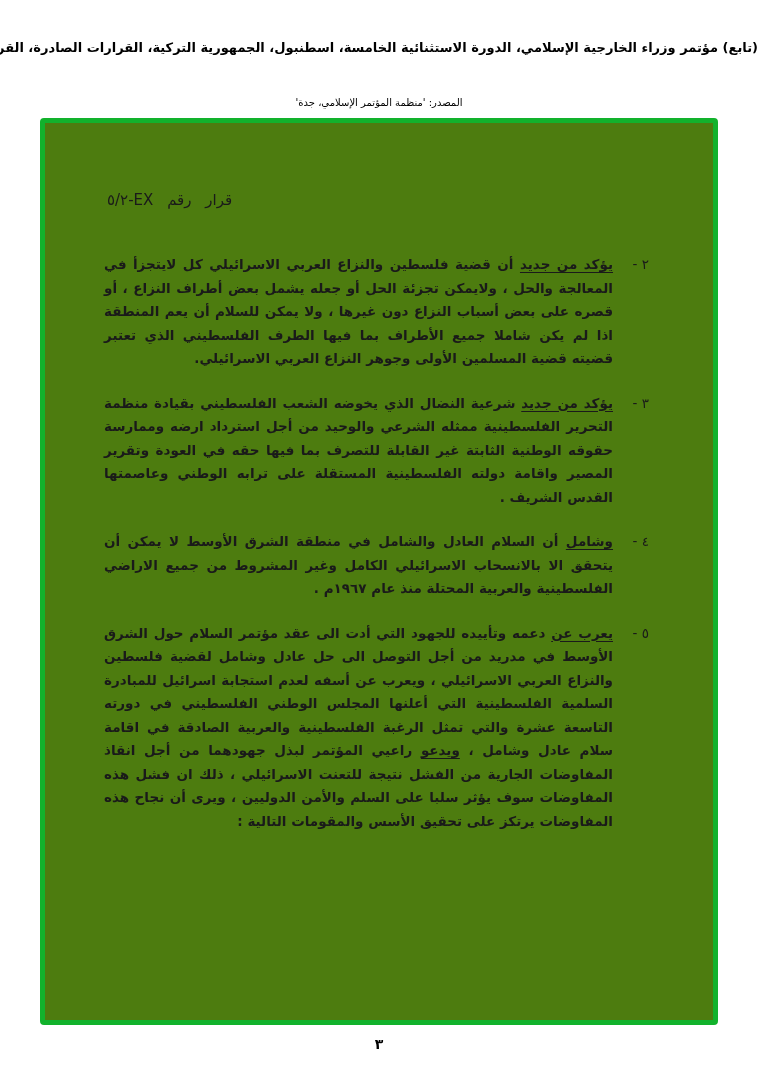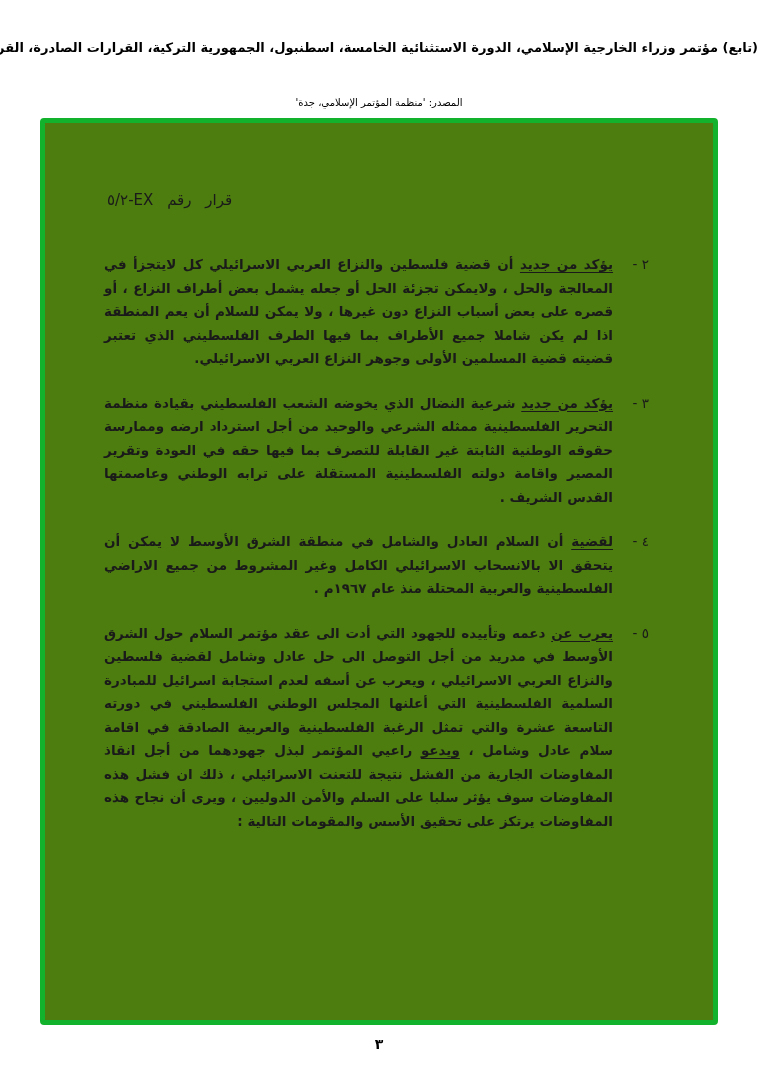--- a/index.html
+++ b/index.html
@@ -111,21 +111,21 @@
         <div class="para-text"><span class="u-lead">يؤكد من جديد</span><span> أن قضية فلسطين والنزاع العربي الاسرائيلي كل لايتجزأ في المعالجة والحل ، ولايمكن تجزئة الحل أو جعله يشمل بعض أطراف النزاع ، أو قصره على بعض أسباب النزاع دون غيرها ، ولا يمكن للسلام أن يعم المنطقة اذا لم يكن شاملا جميع الأطراف بما فيها الطرف الفلسطيني الذي تعتبر قضيته قضية المسلمين الأولى وجوهر النزاع العربي الاسرائيلي.</span></div>
       </div>
 
       <div class="para">
         <div class="para-number">٣ -</div>
         <div class="para-text"><span class="u-lead">يؤكد من جديد</span><span> شرعية النضال الذي يخوضه الشعب الفلسطيني بقيادة منظمة التحرير الفلسطينية ممثله الشرعي والوحيد من أجل استرداد ارضه وممارسة حقوقه الوطنية الثابتة غير القابلة للتصرف بما فيها حقه في العودة وتقرير المصير واقامة دولته الفلسطينية المستقلة على ترابه الوطني وعاصمتها القدس الشريف .</span></div>
       </div>
 
       <div class="para">
         <div class="para-number">٤ -</div>
-        <div class="para-text"><span class="u-lead">لقضية</span><span> أن السلام العادل والشامل في منطقة الشرق الأوسط لا يمكن أن يتحقق الا بالانسحاب الاسرائيلي الكامل وغير المشروط من جميع الاراضي الفلسطينية والعربية المحتلة منذ عام ١٩٦٧م .</span></div>
+        <div class="para-text"><span class="u-lead">وشامل</span><span> أن السلام العادل والشامل في منطقة الشرق الأوسط لا يمكن أن يتحقق الا بالانسحاب الاسرائيلي الكامل وغير المشروط من جميع الاراضي الفلسطينية والعربية المحتلة منذ عام ١٩٦٧م .</span></div>
       </div>
 
       <div class="para">
         <div class="para-number">٥ -</div>
         <div class="para-text"><span class="u-lead">يعرب عن</span><span> دعمه وتأييده للجهود التي أدت الى عقد مؤتمر السلام حول الشرق الأوسط في مدريد من أجل التوصل الى حل عادل وشامل لقضية فلسطين والنزاع العربي الاسرائيلي ، ويعرب عن أسفه لعدم استجابة اسرائيل للمبادرة السلمية الفلسطينية التي أعلنها المجلس الوطني الفلسطيني في دورته التاسعة عشرة والتي تمثل الرغبة الفلسطينية والعربية الصادقة في اقامة سلام عادل وشامل ، </span><span class="u-lead">ويدعو</span><span> راعيي المؤتمر لبذل جهودهما من أجل انقاذ المفاوضات الجارية من الفشل نتيجة للتعنت الاسرائيلي ، ذلك ان فشل هذه المفاوضات سوف يؤثر سلبا على السلم والأمن الدوليين ، ويرى أن نجاح هذه المفاوضات يرتكز على تحقيق الأسس والمقومات التالية :</span></div>
       </div>
 
     </div>
   </div>
 

